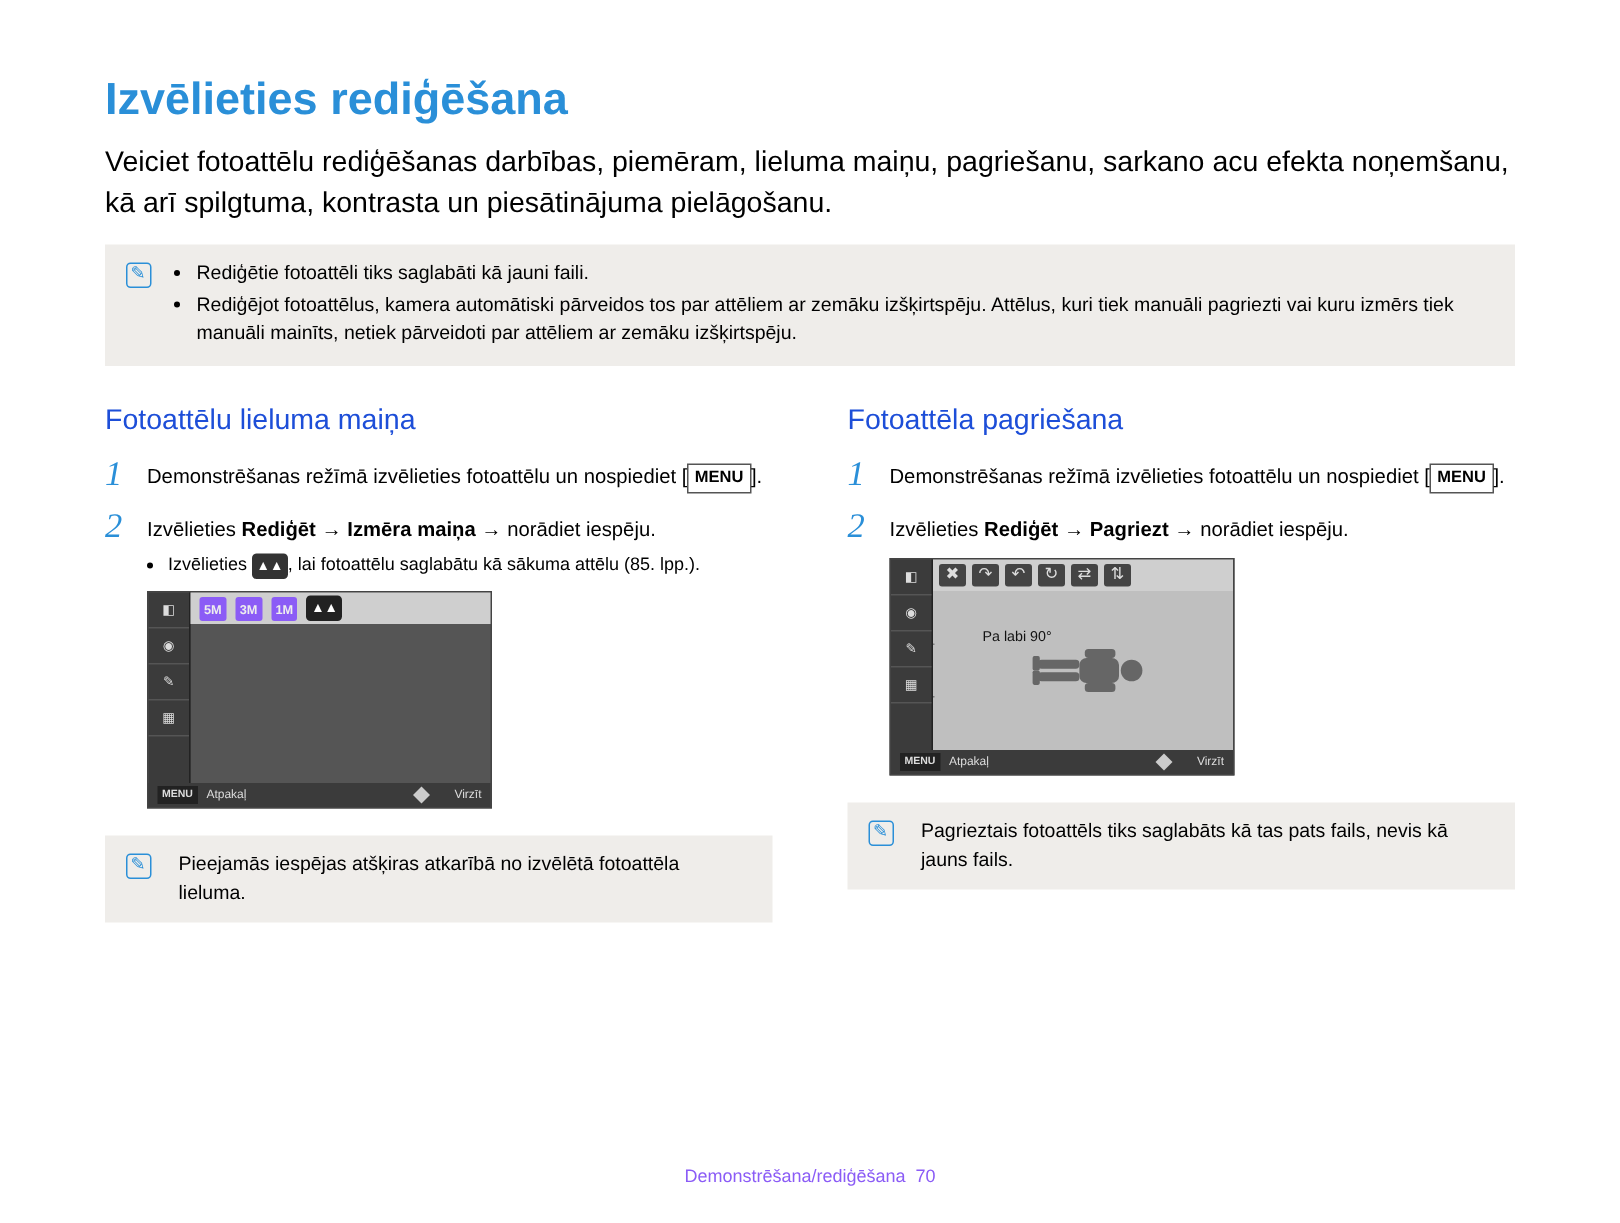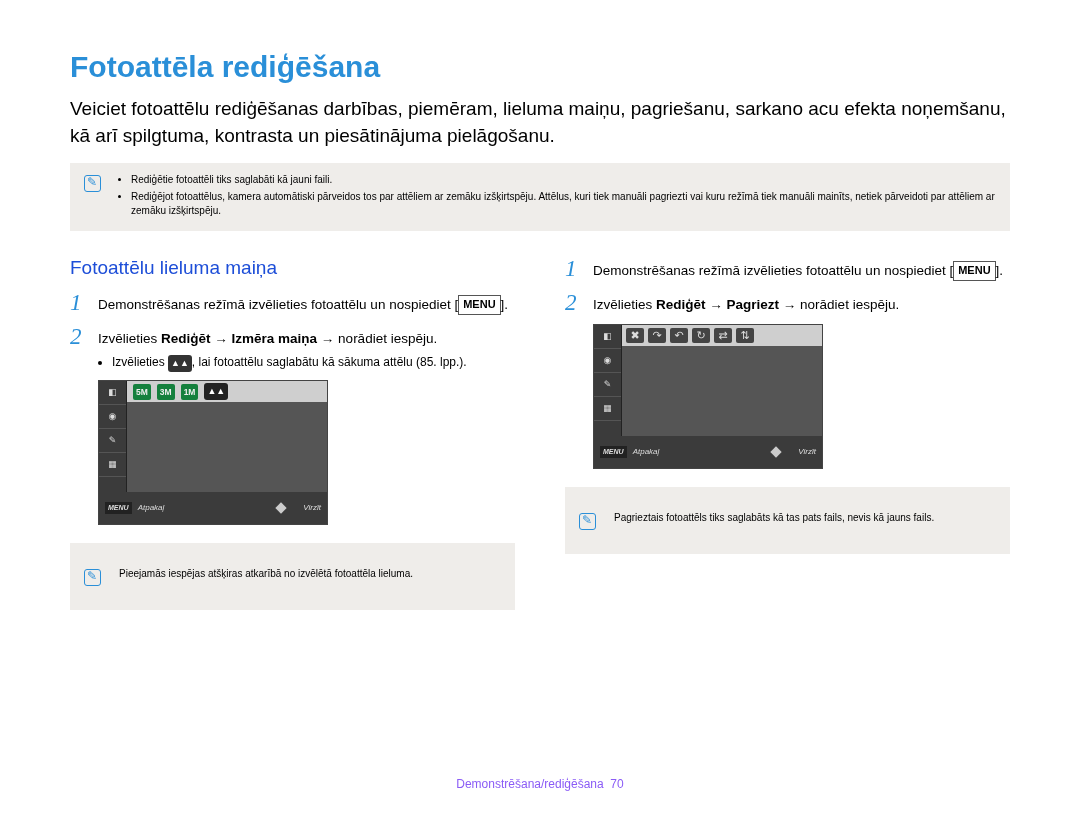--- a/index.html
+++ b/index.html
@@ -30,41 +30,41 @@
     align-items: flex-start;
     gap: 14px;
     padding: 10px 14px;
     margin-bottom: 26px;
   }
   .note-box-small {
     background: #efedea;
     display: flex;
     align-items: flex-start;
     gap: 14px;
-    padding: 24px 14px;
+    padding: 10px 14px;
     margin-top: 18px;
   }
   .note-icon {
     width: 17px; height: 17px;
     border: 1.5px solid #2a8fd8;
     border-radius: 3px;
     position: relative;
     flex-shrink: 0;
     margin-top: 2px;
   }
   .note-icon::before {
     content: "✎";
     position: absolute;
     color: #2a8fd8;
     font-size: 12px;
     top: -1px; left: 2px;
   }
   .note-box ul, .note-box-small .note-text {
     margin: 0; padding: 0 0 0 4px;
-    font-size: 10px;
+    font-size: 13px;
     line-height: 1.45;
     list-style-position: outside;
   }
   .note-box ul { padding-left: 16px; }
   .note-box ul li { margin-bottom: 2px; }
   .note-text { font-size: 11.5px; line-height: 1.45; }
   .columns {
     display: flex;
     gap: 50px;
   }
@@ -152,21 +152,21 @@
     left: 28px; right: 0; top: 0;
     height: 21px;
     background: #cfcfcf;
     display: flex;
     align-items: center;
     gap: 6px;
     padding: 0 6px;
     color: #111;
   }
   .lcd-top .chip {
-    background: #15803d; color: #eee;
+    background: #8b5cf6; color: #eee;
     font-size: 8.5px; font-weight: bold;
     padding: 2px 3px;
     border-radius: 2px;
   }
   .lcd-info {
     position: absolute;
     left: 33px; top: 24px;
     font-size: 9.5px;
     color: #111;
   }
@@ -216,29 +216,28 @@
   }
   .lcd-rot-info {
     position: absolute;
     left: 33px; top: 24px;
     font-size: 9.5px;
     color: #111;
   }
   .lcd-bottom {
     position: absolute;
     left: 0; right: 0; bottom: 0;
-    height: 32px;
+    height: 16px;
     background: #3b3b3b;
     color: #ddd;
     font-size: 8px;
     display: flex;
     align-items: center;
     padding: 4px 6px;
     gap: 6px;
-    font-style: italic;
   }
   .lcd-bottom .tag {
     background: #222;
     padding: 1px 3px;
     font-size: 7px;
     font-weight: bold;
   }
   .lcd-bottom .mid { margin-left: auto; display: flex; align-items: center; gap: 18px; }
   .lcd-bottom .diamond {
     width: 8px; height: 8px;
@@ -265,29 +264,29 @@
     text-align: center;
     font-size: 12px;
     color: #8b5cf6;
   }
 </style>
 </head>
 <body>
 
 <div class="page">
 
-  <h1 class="main-title">Fotoattēla rediģēšana</h1>
+  <h1 class="main-title">Izvēlieties rediģēšana</h1>
 
   <div class="intro">Veiciet fotoattēlu rediģēšanas darbības, piemēram, lieluma maiņu, pagriešanu, sarkano acu efekta noņemšanu, kā arī spilgtuma, kontrasta un piesātinājuma pielāgošanu.</div>
 
   <div class="note-box">
     <div class="note-icon"></div>
     <ul>
       <li>Rediģētie fotoattēli tiks saglabāti kā jauni faili.</li>
-      <li>Rediģējot fotoattēlus, kamera automātiski pārveidos tos par attēliem ar zemāku izšķirtspēju. Attēlus, kuri tiek manuāli pagriezti vai kuru režīmā tiek manuāli mainīts, netiek pārveidoti par attēliem ar zemāku izšķirtspēju.</li>
+      <li>Rediģējot fotoattēlus, kamera automātiski pārveidos tos par attēliem ar zemāku izšķirtspēju. Attēlus, kuri tiek manuāli pagriezti vai kuru izmērs tiek manuāli mainīts, netiek pārveidoti par attēliem ar zemāku izšķirtspēju.</li>
     </ul>
   </div>
 
   <div class="columns">
 
     <div class="col">
       <h2 class="section-title">Fotoattēlu lieluma maiņa</h2>
 
       <div class="step">
         <div class="step-num">1</div>
@@ -334,20 +333,21 @@
         </div>
       </div>
 
       <div class="note-box-small">
         <div class="note-icon"></div>
         <div class="note-text">Pieejamās iespējas atšķiras atkarībā no izvēlētā fotoattēla lieluma.</div>
       </div>
     </div>
 
     <div class="col">
+      <h2 class="section-title">Fotoattēla pagriešana</h2>
 
       <div class="step">
         <div class="step-num">1</div>
         <div class="step-body">
           <span>Demonstrēšanas režīmā izvēlieties fotoattēlu un nospiediet</span>
           [<span class="menu-btn">MENU</span>].
         </div>
       </div>
 
       <div class="step">
@@ -364,20 +364,33 @@
               <div class="lcd-side-item">▦</div>
             </div>
             <div class="lcd-rot-top">
               <span class="ico">✖</span>
               <span class="ico">↷</span>
               <span class="ico">↶</span>
               <span class="ico">↻</span>
               <span class="ico">⇄</span>
               <span class="ico">⇅</span>
             </div>
+            <div class="lcd-main lcd-grid-v lcd-grid-h">
+              <div class="lcd-rot-info">Pa labi 90°</div>
+              <svg class="silhouette-rot" viewBox="0 0 40 70">
+                <circle cx="20" cy="8" r="6"></circle>
+                <rect x="13" y="15" width="14" height="22" rx="4"></rect>
+                <rect x="8" y="17" width="5" height="17" rx="2"></rect>
+                <rect x="27" y="17" width="5" height="17" rx="2"></rect>
+                <rect x="14" y="37" width="5" height="23" rx="2"></rect>
+                <rect x="21" y="37" width="5" height="23" rx="2"></rect>
+                <rect x="12" y="59" width="8" height="4" rx="1"></rect>
+                <rect x="20" y="59" width="8" height="4" rx="1"></rect>
+              </svg>
+            </div>
             <div class="lcd-bottom">
               <span class="tag">MENU</span>
               <span>Atpakaļ</span>
               <span class="mid">
                 <span class="diamond"></span>
                 <span>Virzīt</span>
               </span>
             </div>
           </div>
 

